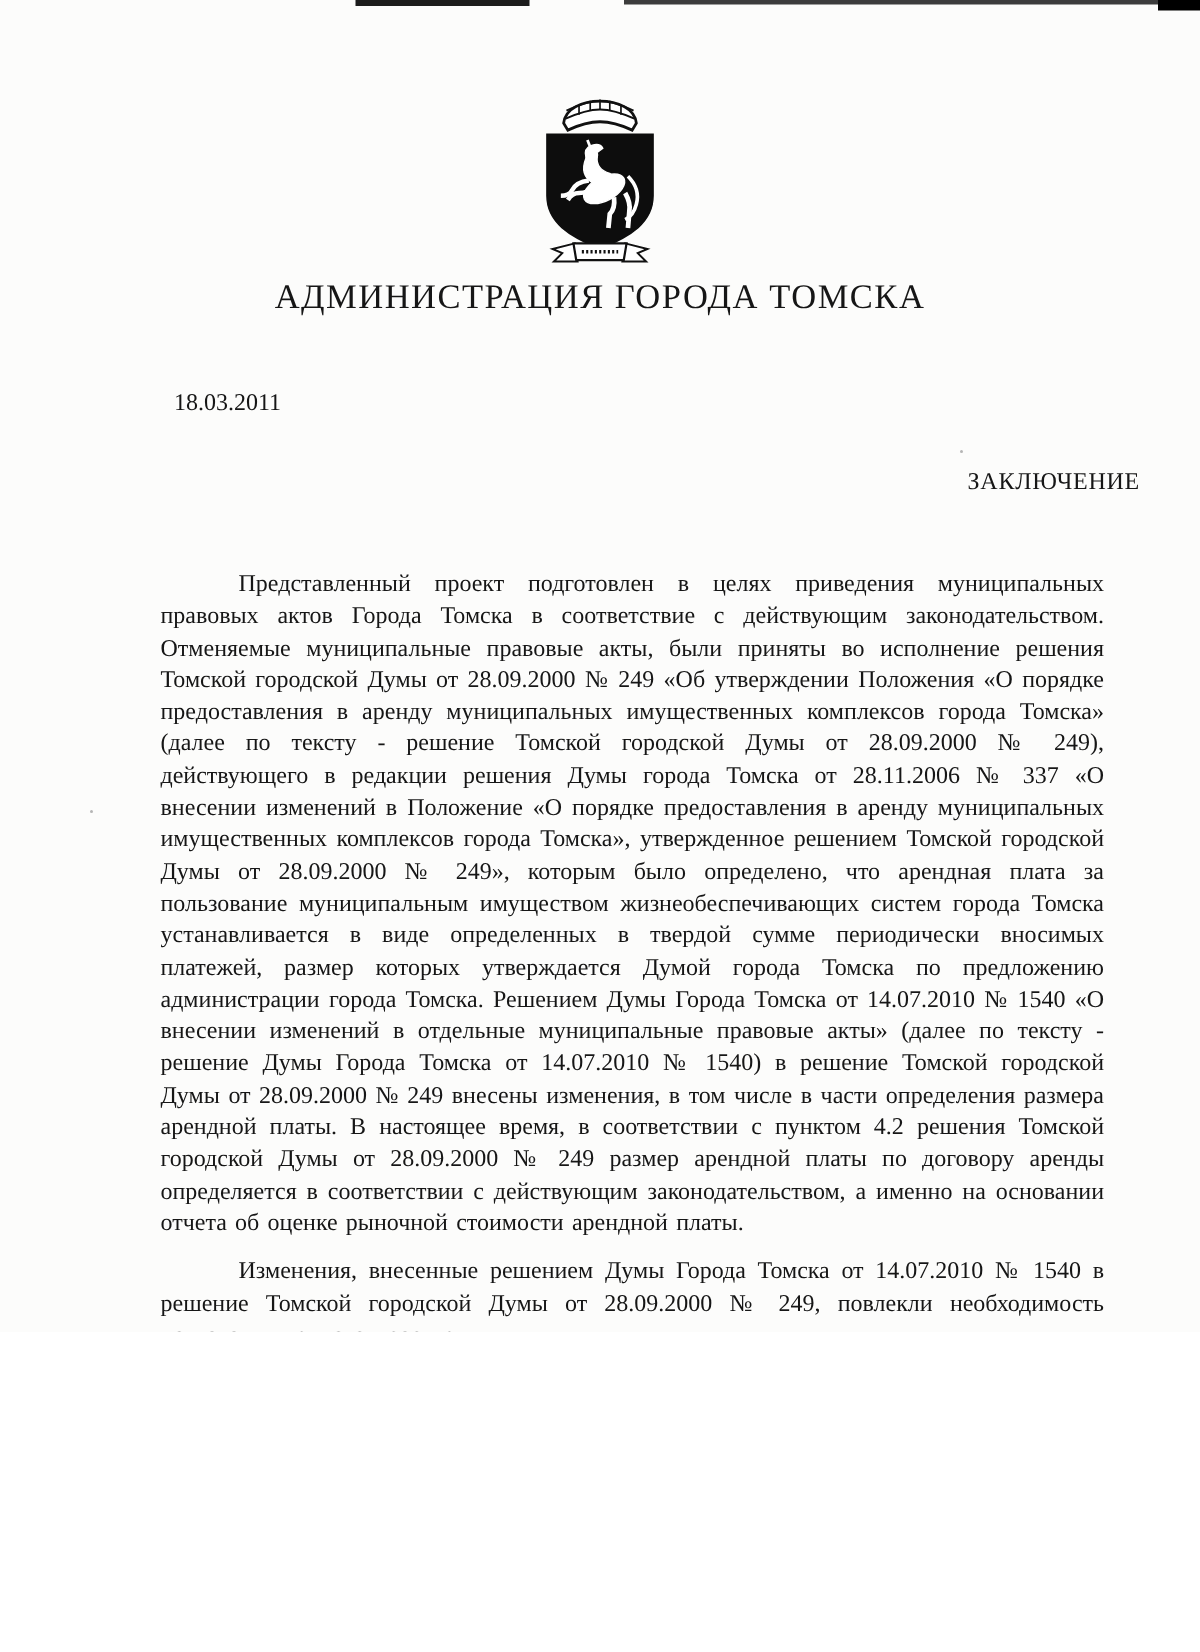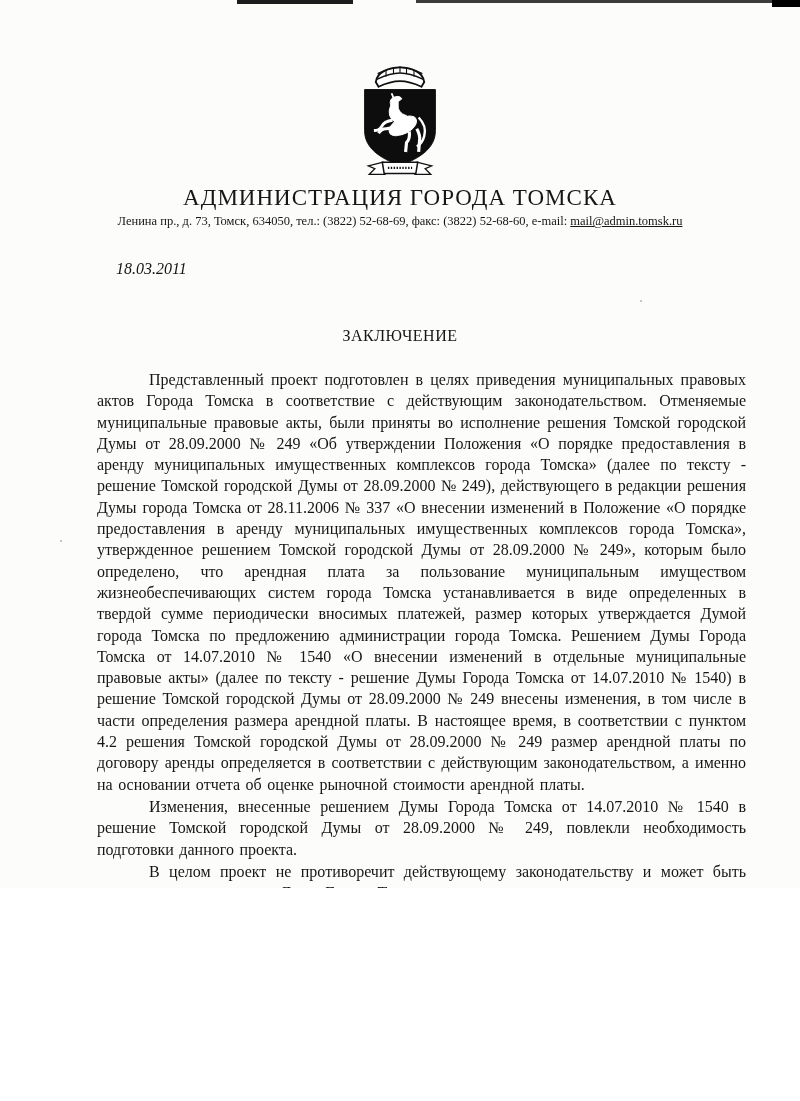--- a/index.html
+++ b/index.html
@@ -20,31 +20,31 @@
   .letterhead{position:absolute;top:56px;left:0;width:800px;text-align:center;}
   .emblem{display:block;margin:0 auto;}
   .org-name{
     font-size:23px;line-height:27px;margin-top:5px;letter-spacing:1px;
     white-space:nowrap;
   }
   .address-line{font-size:12.5px;line-height:16px;margin-top:2px;white-space:nowrap;}
   .email{color:#161616;text-decoration:underline;cursor:pointer;}
   .reg-line{font-size:13px;line-height:16px;margin-top:5px;}
 
-  .doc-date{position:absolute;top:260px;left:116px;font-size:16px;font-style:italic;}
+  .doc-date{position:absolute;top:260px;left:116px;font-size:16px;}
 
-  .title-block{position:absolute;top:327px;left:40px;width:720px;text-align:center;}
+  .title-block{position:absolute;top:313px;left:40px;width:720px;text-align:right;}
   .doc-title{font-size:16px;letter-spacing:0.5px;}
   .doc-subtitle{font-size:15.5px;margin-top:3px;white-space:nowrap;}
 
   .doc-body{
     position:absolute;top:368px;left:96px;width:651px;
     font-size:16px;line-height:21.3px;text-align:justify;word-spacing:1.5px;
   }
-  .doc-body p{margin:1px;text-indent:52px;}
+  .doc-body p{margin:11px;text-indent:52px;}
 
   .sig-title{position:absolute;top:948px;left:100px;font-size:16px;}
   .sig-name{position:absolute;top:953px;left:576px;font-size:16px;margin-top:33px;}
   .sig-main{position:absolute;top:925px;left:298px;}
 
   .executor{position:absolute;top:1016px;left:97px;font-size:12.5px;line-height:15px;}
   .sig-exec{position:absolute;top:1028px;left:-10px;}
 
   .ink{stroke:#2a2a2a;fill:none;stroke-linecap:round;}
 </style>
@@ -87,21 +87,20 @@
       </g>
 
       <g>
         <path d="M42,114 L26,118 L33,121 L27,127 L44,127 Z" fill="#fff" stroke="#111" stroke-width="1.4"></path>
         <path d="M78,114 L94,118 L87,121 L93,127 L76,127 Z" fill="#fff" stroke="#111" stroke-width="1.4"></path>
         <path d="M41,114 L79,114 L77,126 L43,126 Z" fill="#fff" stroke="#111" stroke-width="1.6"></path>
         <path d="M47,120 L73,120" stroke="#111" stroke-width="2.4" stroke-dasharray="1.5 1.6"></path>
       </g>
     </svg>
     <div class="org-name">АДМИНИСТРАЦИЯ ГОРОДА ТОМСКА</div>
-    <div class="address-line"><span>Ленина пр., д. 73, Томск, 634050, тел.: (3822) 52-68-69, факс: (3822) 52-68-60, e-mail: </span><a class="email">mail@admin.tomsk.ru</a></div>
   </header>
 
   <div class="doc-date">18.03.2011</div>
 
   <div class="title-block">
     <div class="doc-title">ЗАКЛЮЧЕНИЕ</div>
   </div>
 
   <div class="doc-body">
     <p>Представленный проект подготовлен в целях приведения муниципальных правовых актов Города Томска в соответствие с действующим законодательством. Отменяемые муниципальные правовые акты, были приняты во исполнение решения Томской городской Думы от 28.09.2000 № 249 «Об утверждении Положения «О порядке предоставления в аренду муниципальных имущественных комплексов города Томска» (далее по тексту - решение Томской городской Думы от 28.09.2000 № 249), действующего в редакции решения Думы города Томска от 28.11.2006 № 337 «О внесении изменений в Положение «О порядке предоставления в аренду муниципальных имущественных комплексов города Томска», утвержденное решением Томской городской Думы от 28.09.2000 № 249», которым было определено, что арендная плата за пользование муниципальным имуществом жизнеобеспечивающих систем города Томска устанавливается в виде определенных в твердой сумме периодически вносимых платежей, размер которых утверждается Думой города Томска по предложению администрации города Томска. Решением Думы Города Томска от 14.07.2010 № 1540 «О внесении изменений в отдельные муниципальные правовые акты» (далее по тексту - решение Думы Города Томска от 14.07.2010 № 1540) в решение Томской городской Думы от 28.09.2000 № 249 внесены изменения, в том числе в части определения размера арендной платы. В настоящее время, в соответствии с пунктом 4.2 решения Томской городской Думы от 28.09.2000 № 249 размер арендной платы по договору аренды определяется в соответствии с действующим законодательством, а именно на основании отчета об оценке рыночной стоимости арендной платы.</p>

